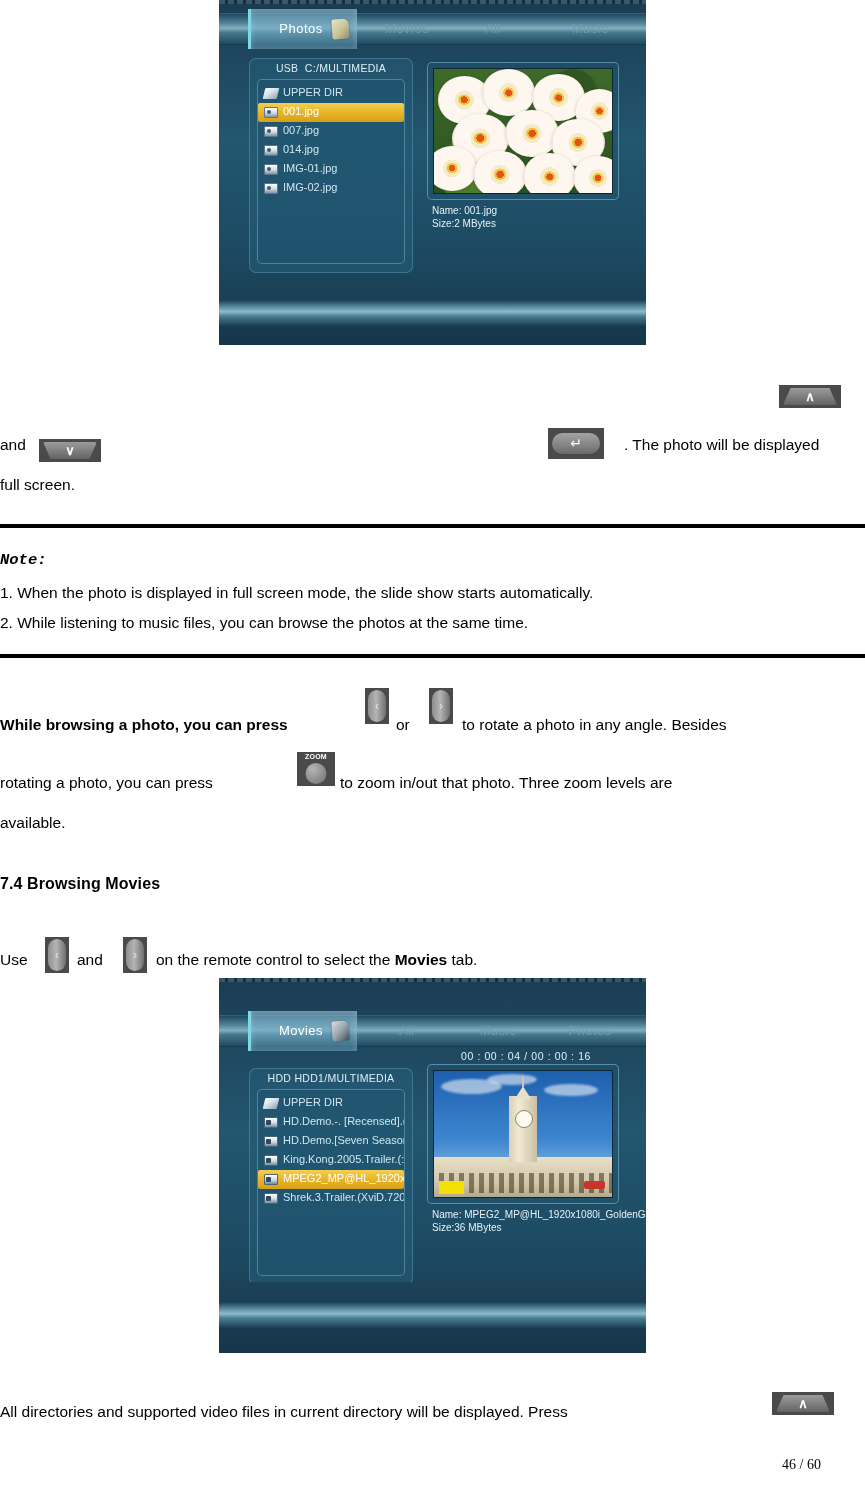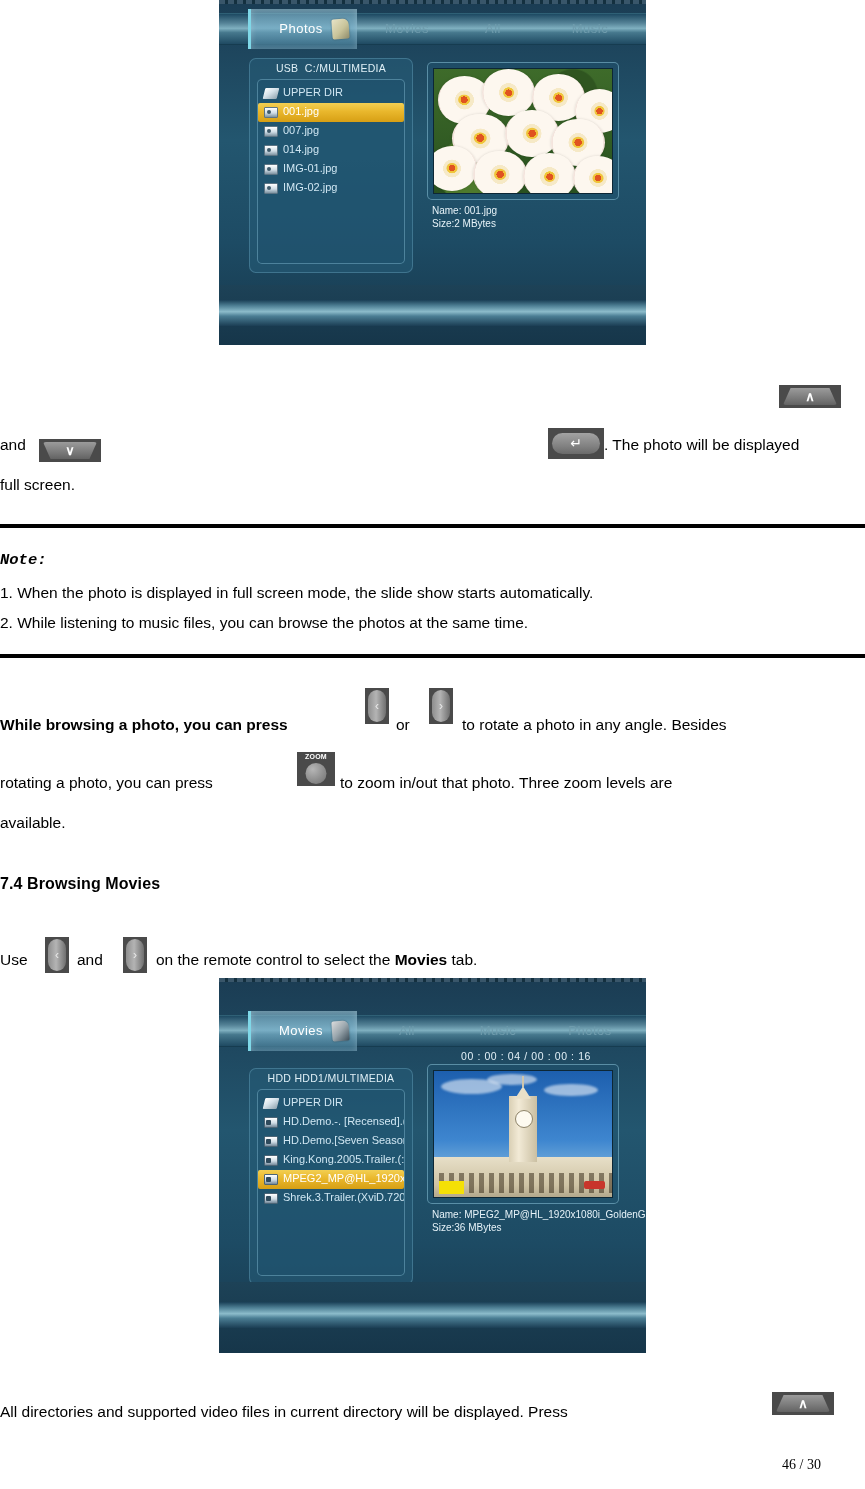--- a/index.html
+++ b/index.html
@@ -482,21 +482,21 @@
 
   <div class="para" style="left:0px; top:425px;">
     <span>and</span>
   </div>
   <div class="abs-key" style="left:39px; top:439px;">
     <span class="key key-updown"><span class="cap down"></span><span class="chev">∨</span></span>
   </div>
   <div class="abs-key" style="left:548px; top:428px;">
     <span class="key key-enter"><span class="cap"></span><span class="glyph">↵</span></span>
   </div>
-  <div class="para" style="left:604px; top:425px;">
+  <div class="para" style="left:604px; top:425px;padding-left:20px;">
     <span>. The photo will be displayed</span>
   </div>
   <div class="para" style="left:0px; top:465px;">
     <span>full screen.</span>
   </div>
 
   <div class="hr-rule" style="top:524px; width:865px;"></div>
   <div class="note-title" style="left:0px; top:551px;font-family:Liberation Mono, monospace;">Note:</div>
   <div class="note-line" style="left:0px; top:584px;">1. When the photo is displayed in full screen mode, the slide show starts automatically.</div>
   <div class="note-line" style="left:0px; top:614px;">2. While listening to music files, you can browse the photos at the same time.</div>
@@ -628,15 +628,15 @@
     </div>
   </div>
 
   <div class="para" style="left:0px; top:1392px;">
     <span>All directories and supported video files in current directory will be displayed. Press</span>
   </div>
   <div class="abs-key" style="left:772px; top:1392px;">
     <span class="key key-updown"><span class="cap"></span><span class="chev">∧</span></span>
   </div>
 
-  <div class="pagenum" style="left:782px; top:1457px;">46 / 30</div>
+  <div class="pagenum" style="left:782px; top:1457px;">46 / 60</div>
 
 </div>
 
 </body></html>

